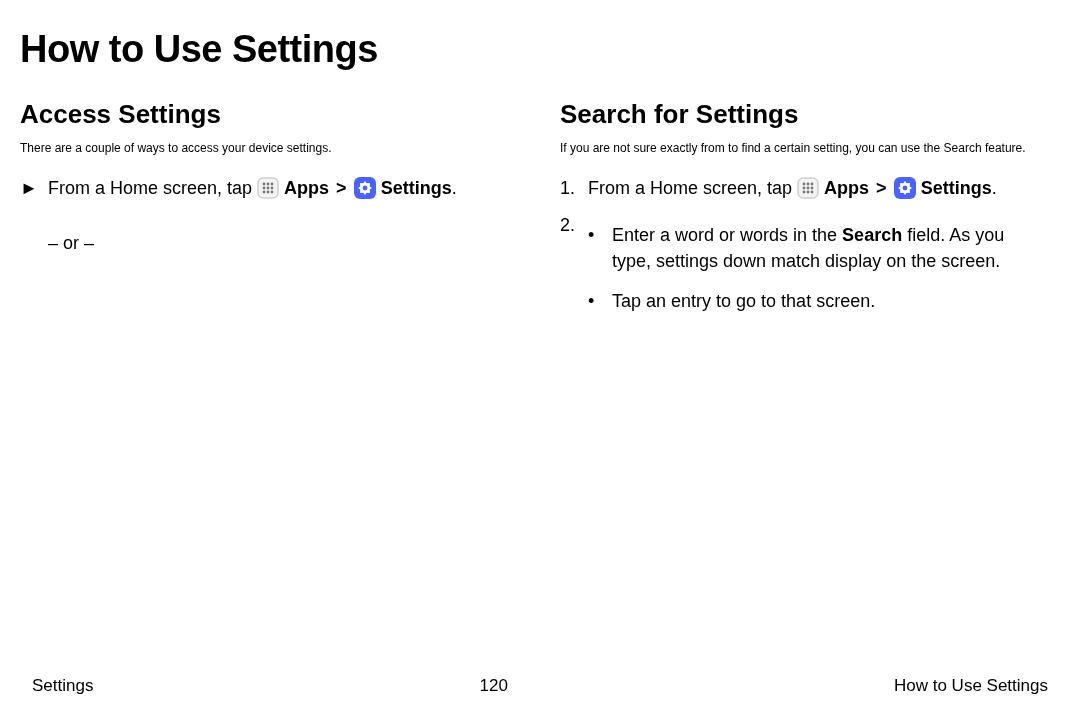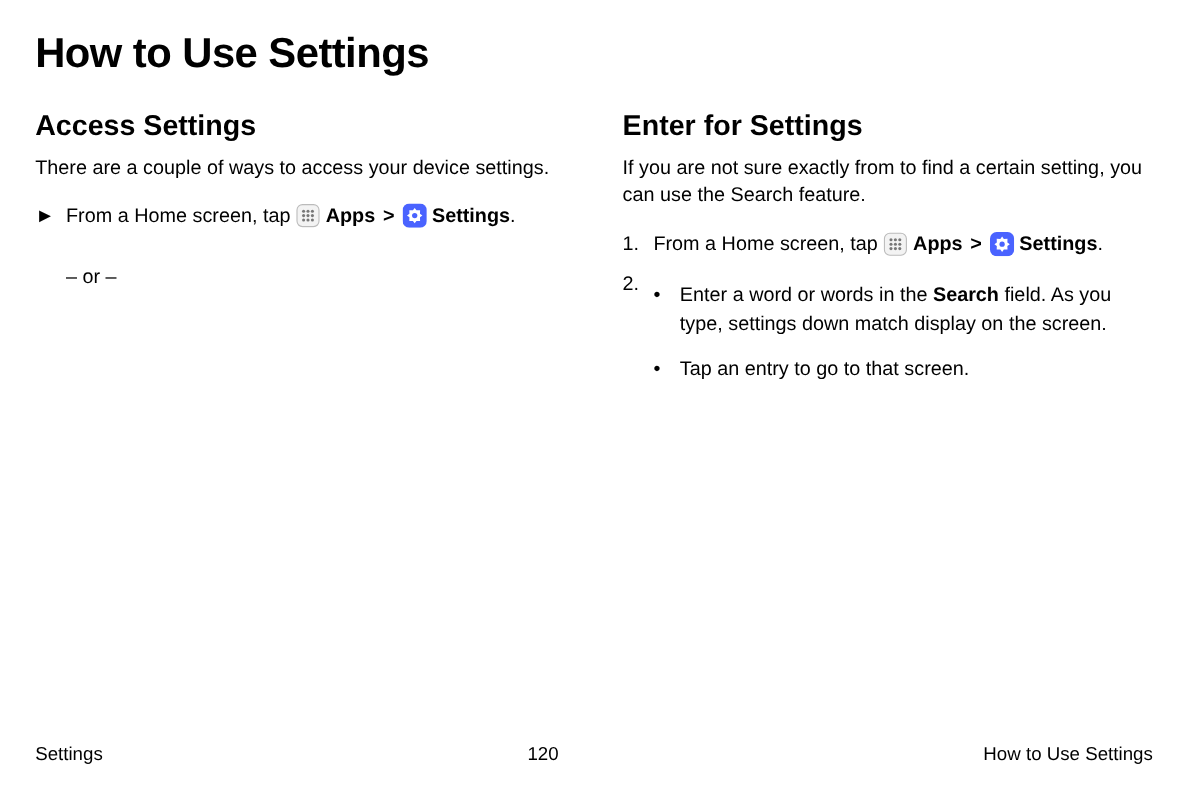--- a/index.html
+++ b/index.html
@@ -1,22 +1,22 @@
 <!DOCTYPE html>
 <html><head>
 <meta charset="utf-8">
 <style>
   * { box-sizing: border-box; margin: 0; padding: 0; }
   html, body { width: 1080px; height: 720px; background: #fff; font-family: Arial, Helvetica, sans-serif; color: #000; }
-  .page { position: relative; width: 1080px; height: 720px; padding: 28px 32px 0 32px; }
+  .page { position: relative; width: 1080px; height: 720px; padding: 28px 32px 0 20px; }
   .page-title { font-size: 38px; font-weight: 900; letter-spacing: -0.5px; margin-bottom: 28px; }
   .columns { display: flex; gap: 52px; }
   .col { flex: 1 1 0; }
   .section-heading { font-size: 26px; font-weight: 800; margin-bottom: 10px; }
-  .intro { font-size: 18px; line-height: 1.4; margin-bottom: 18px; }
+  .intro { font-size: 12px; line-height: 1.4; margin-bottom: 18px; }
   .step { display: flex; font-size: 18px; line-height: 1.5; margin-bottom: 10px; }
   .step-marker { width: 28px; flex: 0 0 28px; }
   .step-body { flex: 1; }
   .or-line { margin: 28px 0 14px 0; }
   .para { margin-bottom: 12px; }
   .bullet-list { margin-top: 10px; }
   .bullet { display: flex; font-size: 18px; line-height: 1.45; margin-bottom: 14px; }
   .bullet-dot { width: 24px; flex: 0 0 24px; text-align: left; font-size: 18px; }
   .bold { font-weight: 800; margin-top: 12px; }
   .chev { font-weight: 800; margin: 0 2px; }
@@ -72,21 +72,21 @@
             <span class="bold"> <span>Settings</span></span><span>.</span>
           </div>
 
           <div class="para or-line">– or –</div>
 
         </div>
       </div>
     </div>
 
     <div class="col">
-      <h2 class="section-heading">Enter for Settings</h2>
+      <h2 class="section-heading">Search for Settings</h2>
       <p class="intro">If you are not sure exactly from to find a certain setting, you can use the Search feature.</p>
 
       <div class="step">
         <div class="step-marker">1.</div>
         <div class="step-body">
           <span>From a Home screen, tap </span>
           <span class="icon">
             <svg width="22" height="22" viewBox="0 0 22 22">
               <rect x="1" y="1" width="20" height="20" rx="5" fill="#f3f3f3" stroke="#bbb" stroke-width="1"></rect>
               <g fill="#777">

